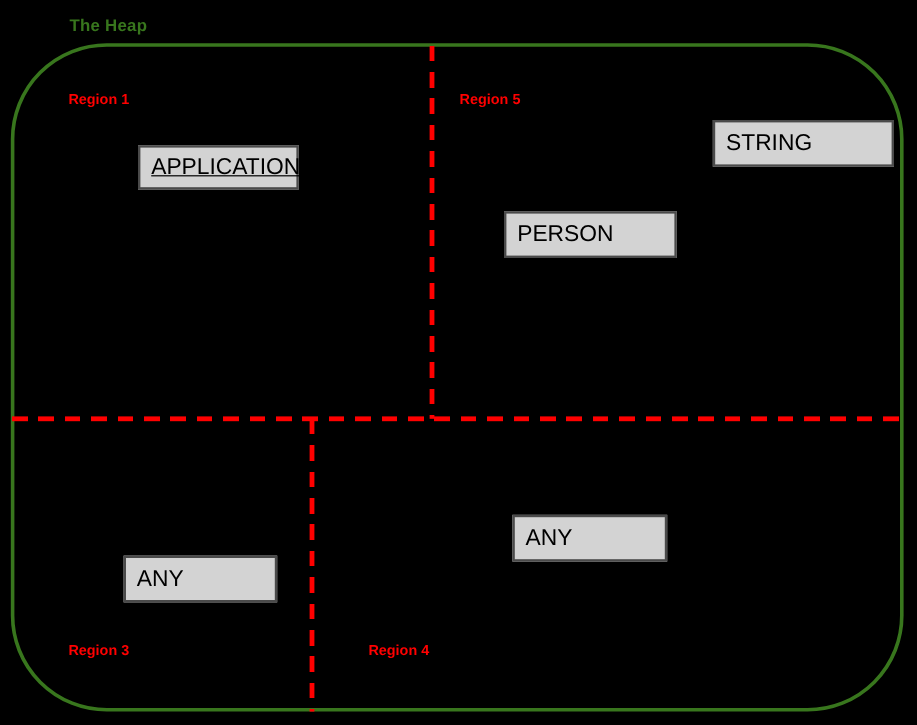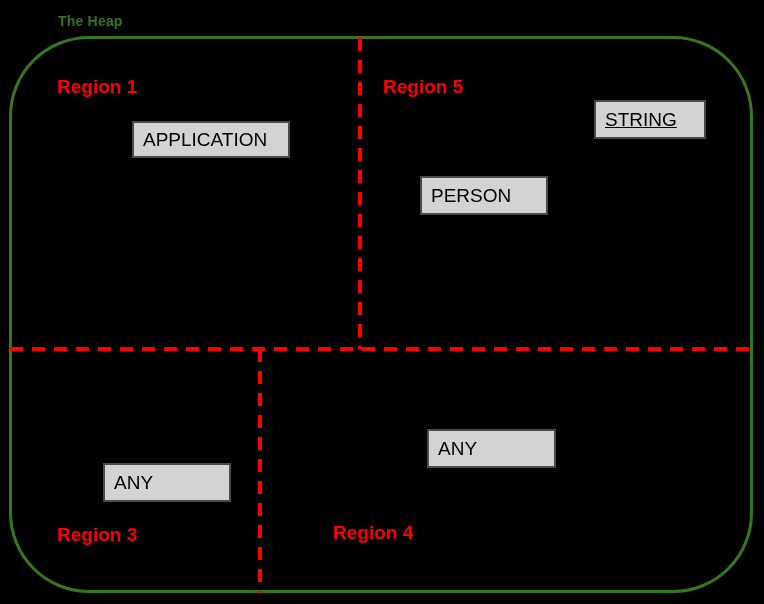--- a/index.html
+++ b/index.html
@@ -57,44 +57,44 @@
       var(--region-line, #ff0000) 13px,
       transparent 13px,
       transparent 22px
     );
   }
   .divider.v-top    { left: 358px; top: 38px;  height: 311px; }
   .divider.h-mid    { left: 10px;  top: 347px; width: 743px;  }
   .divider.v-bottom { left: 258px; top: 349px; height: 244px; }
   .region-label {
     position: absolute;
-    font-size: 19px;
+    font-size: 12px;
     font-weight: bold;
     color: var(--region-label, #ff0000);
     white-space: nowrap;
   }
   .region-label.r1 { left: 57px;  top: 76px;  }
   .region-label.r2 { left: 383px; top: 76px;  }
-  .region-label.r3 { left: 57px;  top: 524px; }
-  .region-label.r4 { left: 307px; top: 522px; margin-left: 26px; }
+  .region-label.r3 { left: 57px;  top: 535px; }
+  .region-label.r4 { left: 307px; top: 535px; }
   .obj-box {
     position: absolute;
     box-sizing: border-box;
     background: var(--box-fill, #d3d3d3);
     border: 2px solid var(--box-border, #4a4a4a);
     color: var(--box-text, #000000);
     font-size: 19px;
     display: flex;
     align-items: center;
     padding-left: 9px;
     white-space: nowrap;
   }
-  .obj-box.application { left: 132px; top: 121px; width: 158px; height: 37px; }
-  .obj-box.string      { left: 594px; top: 100px; width: 112px; height: 39px; text-decoration: underline; }
-  .obj-box.person      { left: 420px; top: 176px; width: 128px; height: 39px; }
+  .obj-box.application { left: 115px; top: 121px; width: 134px; height: 37px; text-decoration: underline; }
+  .obj-box.string      { left: 594px; top: 100px; width: 151px; height: 39px; }
+  .obj-box.person      { left: 420px; top: 176px; width: 144px; height: 39px; }
   .obj-box.any-r3      { left: 103px; top: 463px; width: 128px; height: 39px; }
   .obj-box.any-r4      { left: 427px; top: 429px; width: 129px; height: 39px; }
 </style>
 </head>
 <body>
 
 <div class="canvas">
 
   <div class="heap-title">The Heap</div>
 

